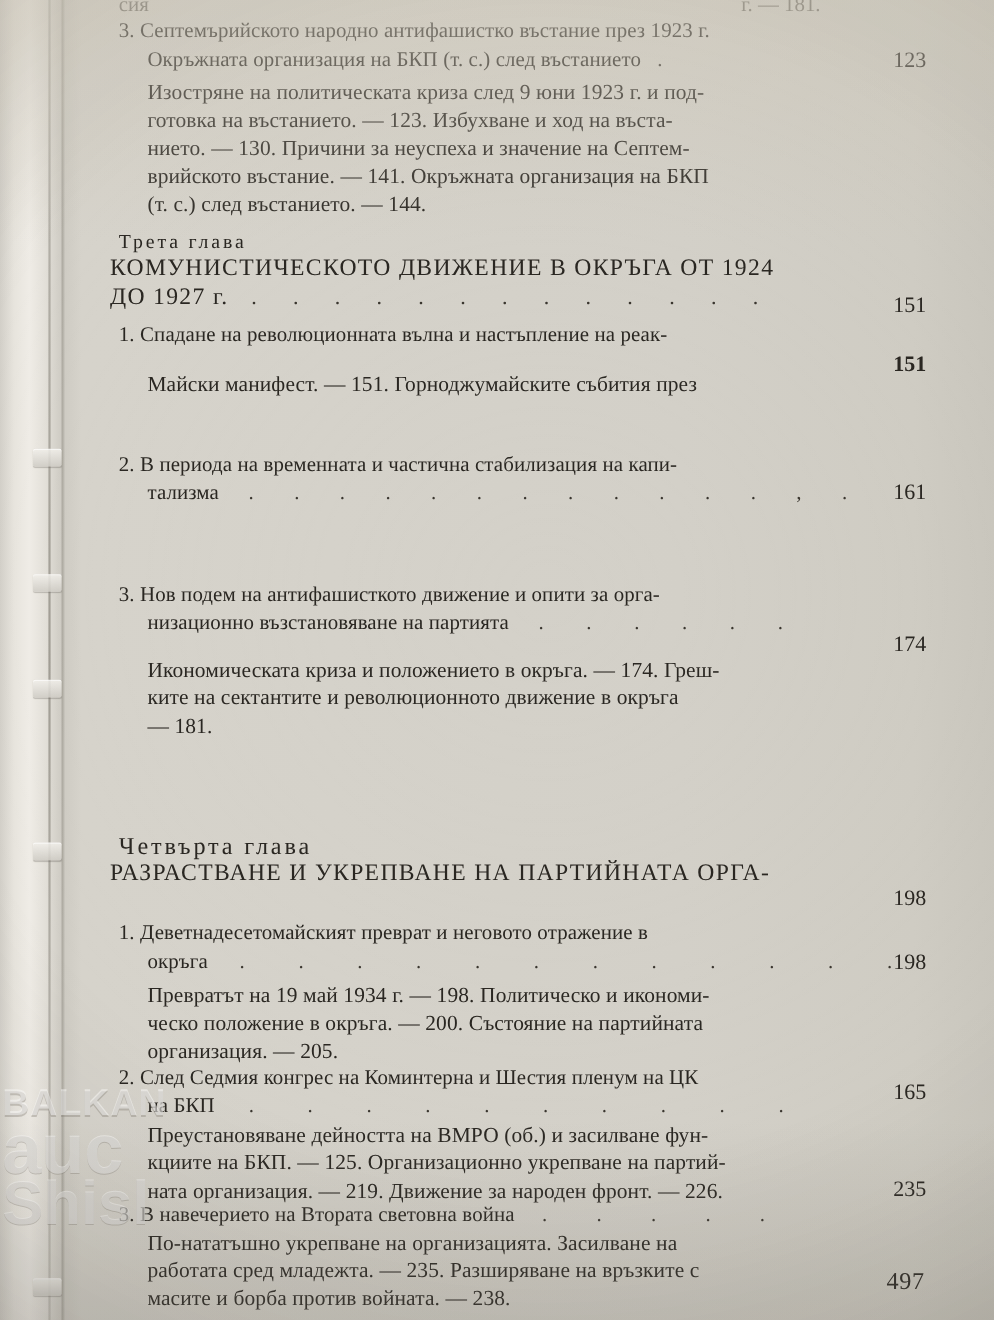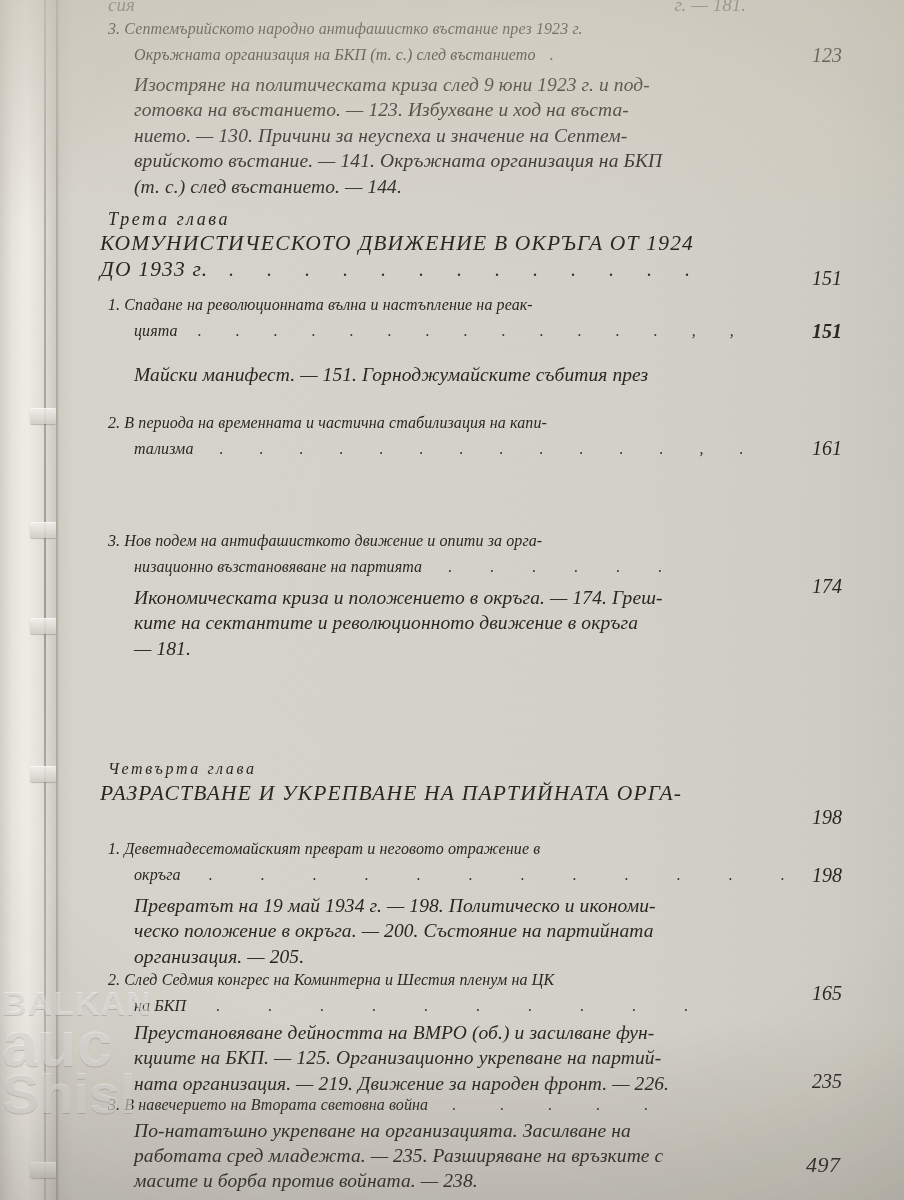--- a/index.html
+++ b/index.html
@@ -66,24 +66,23 @@
     line-height:.92;
   }
   .wm .w1{font-size:34px;letter-spacing:1px;display:block;}
   .wm .w2{font-size:64px;display:block;margin-top:-4px;}
   .wm .w3{font-size:56px;display:block;margin-top:-6px;}
 
   
   .page{
     position:absolute;left:0;top:0;width:904px;height:884px;
     color:#2a2722;
-    font-style:italic;
   }
   .ln{
-    font-size:16px;
+    font-size:19px;
     line-height:25.5px;
     white-space:nowrap;
     letter-spacing:.1px;
   }
   .sub .ln{font-size:19.5px;line-height:25.4px;}
   .spaced{letter-spacing:2.6px;}
   .caps{letter-spacing:1.2px;font-size:21.5px;}
   .bold{font-weight:bold;}
   .indent2{padding-left:26px;}
   .hang{padding-left:26px;text-indent:-26px;}
@@ -138,32 +137,28 @@
         <div class="ln indent2">врийското въстание. — 141. Окръжната организация на БКП</div>
         <div class="ln indent2">(т. с.) след въстанието. — 144.</div>
       </div>
     </div>
     <div class="pgnum" style="top:44px">123</div>
 
     <div class="blk" style="top:207px">
       <div class="ln spaced" style="font-size:18px;line-height:24px">Трета глава</div>
       <div class="ln caps" style="margin-left:-8px">КОМУНИСТИЧЕСКОТО ДВИЖЕНИЕ В ОКРЪГА ОТ 1924</div>
       <div class="ln caps" style="margin-left:-8px">
-        <span>ДО 1933 г.</span>
+        <span>ДО 1927 г.</span>
         <span class="dots" style="letter-spacing:14px;padding-left:14px;font-size:20px">. . . . . . . . . . . . .</span>
       </div>
     </div>
     <div class="pgnum" style="top:267px">151</div>
 
     <div class="blk" style="top:292px">
       <div class="ln hang"><span>1.</span> <span>Спадане на революционната вълна и настъпление на реак-</span></div>
-      <div class="ln" style="padding-left:26px">
-        <span>цията</span>
-        <span class="dots" style="letter-spacing:15px;padding-left:16px">. . . . . . . . . . . . . , ,</span>
-      </div>
       <div class="sub" style="margin-top:19px">
         <div class="ln indent2">Майски манифест. — 151. Горноджумайските събития през</div>
       </div>
     </div>
     <div class="pgnum bold" style="top:320px">151</div>
 
     <div class="blk" style="top:410px">
       <div class="ln hang"><span>2.</span> <span>В периода на временната и частична стабилизация на капи-</span></div>
       <div class="ln" style="padding-left:26px">
         <span>тализма</span>
@@ -171,30 +166,30 @@
       </div>
     </div>
     <div class="pgnum" style="top:437px">161</div>
 
     <div class="blk" style="top:528px">
       <div class="ln hang"><span>3.</span> <span>Нов подем на антифашисткото движение и опити за орга-</span></div>
       <div class="ln" style="padding-left:26px">
         <span>низационно възстановяване на партията</span>
         <span class="dots" style="letter-spacing:17px;padding-left:22px">. . . . . .</span>
       </div>
-      <div class="sub" style="margin-top:6px">
+      <div class="sub" style="margin-top:18px">
         <div class="ln indent2">Икономическата криза и положението в окръга. — 174. Греш-</div>
         <div class="ln indent2">ките на сектантите и революционното  движение в окръга</div>
         <div class="ln indent2">— 181.</div>
       </div>
     </div>
     <div class="pgnum" style="top:575px">174</div>
 
     <div class="blk" style="top:757px">
-      <div class="ln spaced" style="font-size:16px;line-height:24px">Четвърта глава</div>
+      <div class="ln spaced" style="font-size:22px;line-height:24px">Четвърта глава</div>
       <div class="ln caps" style="margin-left:-8px">РАЗРАСТВАНЕ И УКРЕПВАНЕ НА ПАРТИЙНАТА ОРГА-</div>
     </div>
     <div class="pgnum" style="top:806px">198</div>
 
     <div class="blk" style="top:836px">
       <div class="ln hang"><span>1.</span> <span>Деветнадесетомайският   преврат   и   неговото  отражение в</span></div>
       <div class="ln" style="padding-left:26px">
         <span>окръга</span>
         <span class="dots" style="letter-spacing:22px;padding-left:24px">. . . . . . . . . . . .</span>
       </div>

